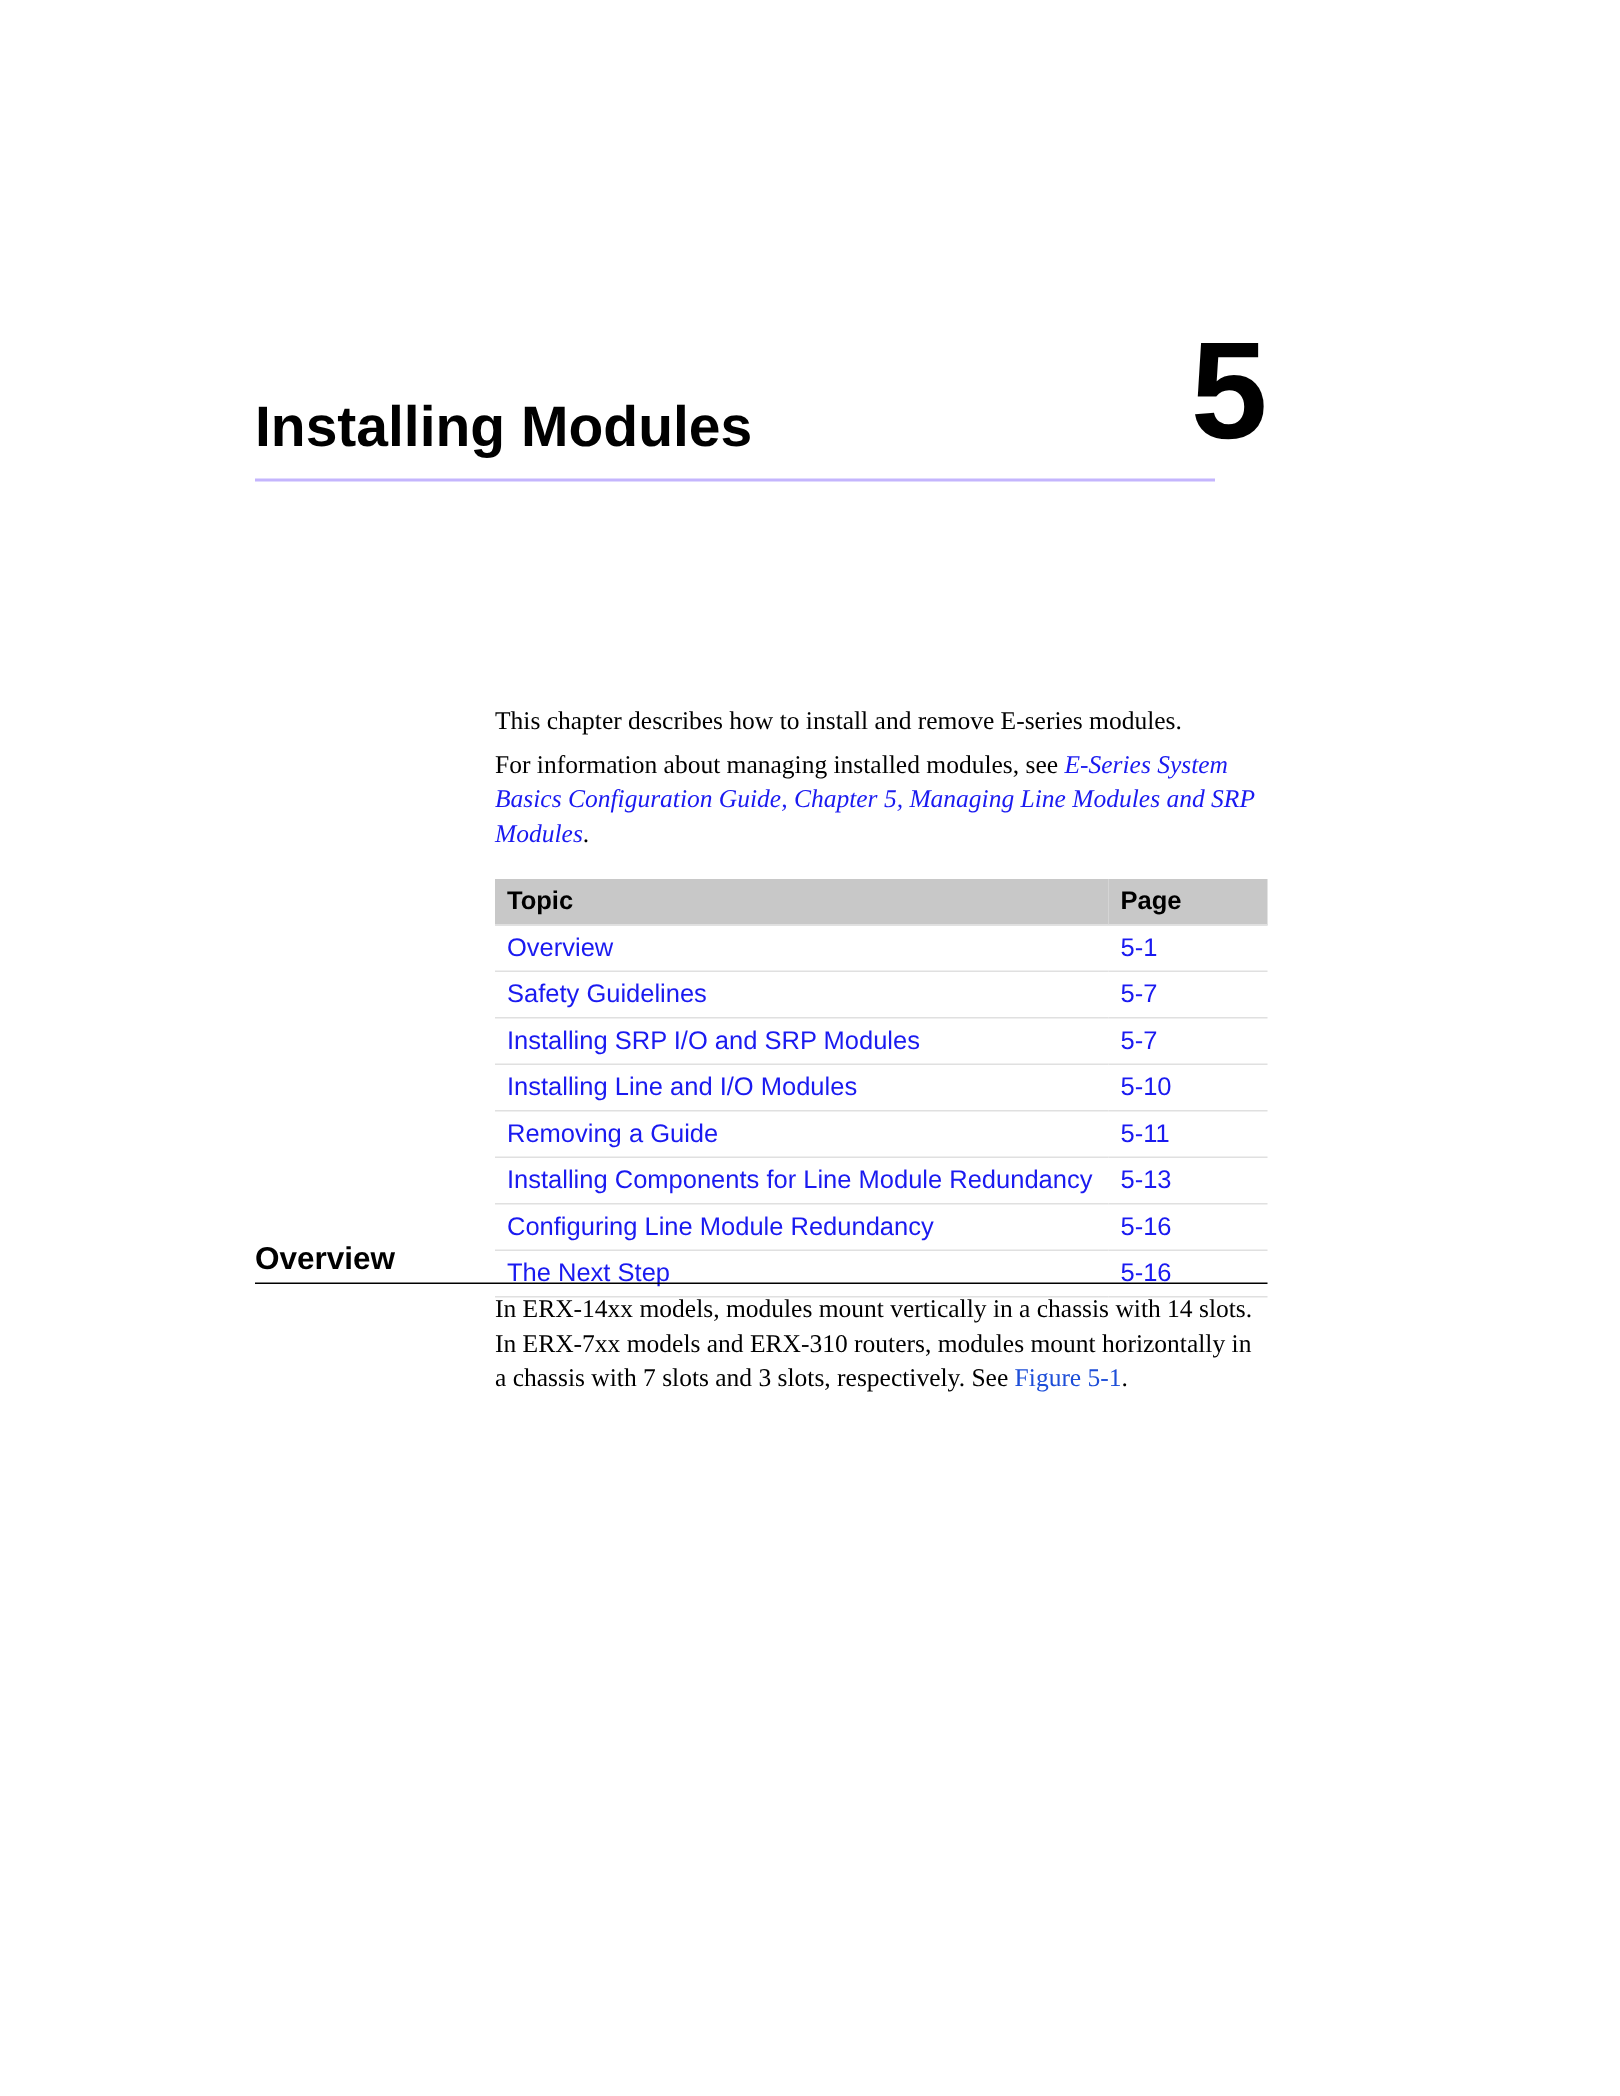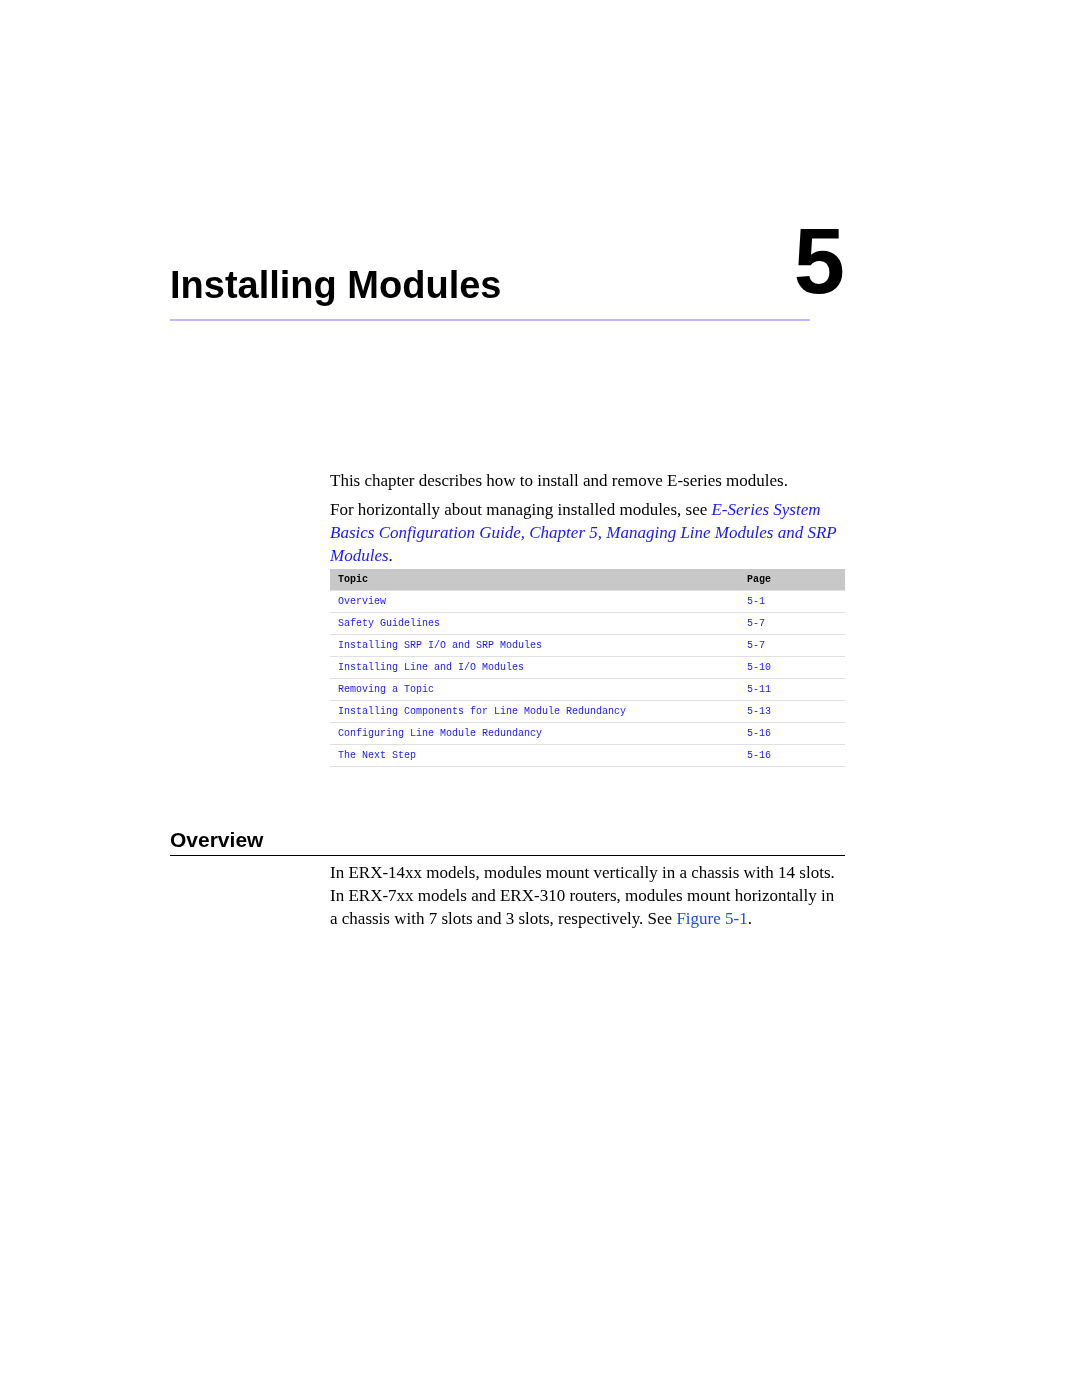--- a/index.html
+++ b/index.html
@@ -45,25 +45,25 @@
     left: 330px;
     width: 515px;
     font-size: 17px;
     line-height: 1.35;
   }
   .intro p { margin: 0 0 6px 0; }
   .link-italic { color: #1a1af0; font-style: italic; }
   .link { color: #1d4ed8; text-align: center; }
   .toc-table {
     position: absolute;
-    top: 569px;
+    top: 586px;
     left: 330px;
     width: 515px;
-    font-family: Liberation Mono, monospace;
-    font-size: 10px;
+    font-family: Liberation Sans, sans-serif;
+    font-size: 17px;
     border-collapse: collapse;
   }
   .toc-table th {
     background: #c8c8c8;
     text-align: left;
     font-weight: bold;
     padding: 5px 8px;
     border-bottom: 1px solid #e0e0e0;
   }
   .toc-table th.page-col {
@@ -99,21 +99,21 @@
 </head>
 <body>
 
 <div class="page">
   <div class="chapter-num">5</div>
   <div class="title">Installing Modules</div>
 
   <div class="intro">
     <p>This chapter describes how to install and remove E-series modules.</p>
     <p>
-      <span>For horizontally about managing installed modules, see </span><span class="link-italic">E-Series System Basics Configuration Guide, Chapter 5, Managing Line Modules and SRP Modules</span><span>.</span>
+      <span>For information about managing installed modules, see </span><span class="link-italic">E-Series System Basics Configuration Guide, Chapter 5, Managing Line Modules and SRP Modules</span><span>.</span>
     </p>
   </div>
 
   <table class="toc-table">
     <thead>
       <tr>
         <th>Topic</th>
         <th class="page-col">Page</th>
       </tr>
     </thead>
@@ -128,21 +128,21 @@
         </tr>
       <tr>
           <td>Installing SRP I/O and SRP Modules</td>
           <td>5-7</td>
         </tr>
       <tr>
           <td>Installing Line and I/O Modules</td>
           <td>5-10</td>
         </tr>
       <tr>
-          <td>Removing a Topic</td>
+          <td>Removing a Guide</td>
           <td>5-11</td>
         </tr>
       <tr>
           <td>Installing Components for Line Module Redundancy</td>
           <td>5-13</td>
         </tr>
       <tr>
           <td>Configuring Line Module Redundancy</td>
           <td>5-16</td>
         </tr>

